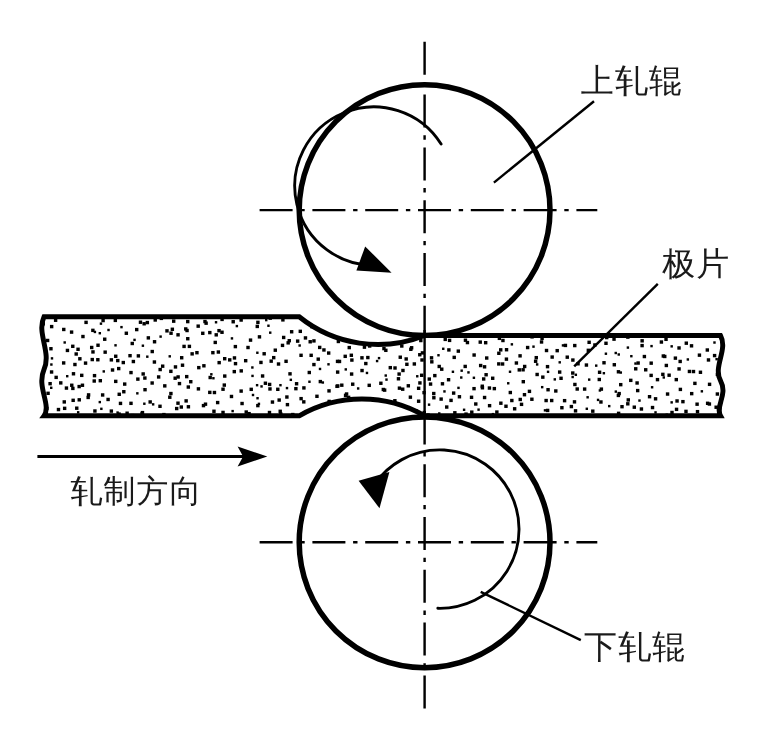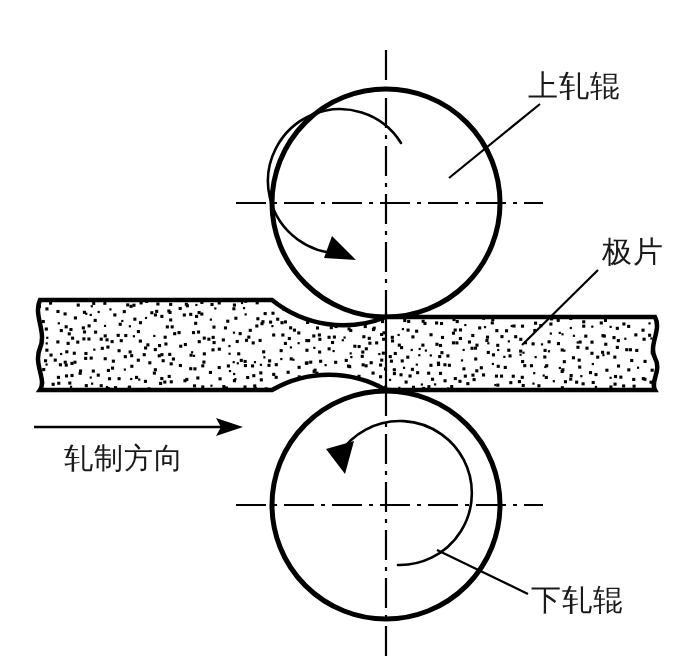--- a/index.html
+++ b/index.html
@@ -11,21 +11,21 @@
   body {
     width: 693px;
     height: 672px;
     font-family: "DejaVu Sans", "Liberation Sans", sans-serif;
     position: relative;
     overflow: hidden;
   }
   #diagram-root {
     position: absolute;
     left: 0;
-    top: 12px;
+    top: 0;
     width: 693px;
     height: 596px;
   }
   svg.diagram-canvas {
     display: block;
     width: 693px;
     height: 672px;
     background: #ffffff;
   }
   .roller-outline {

